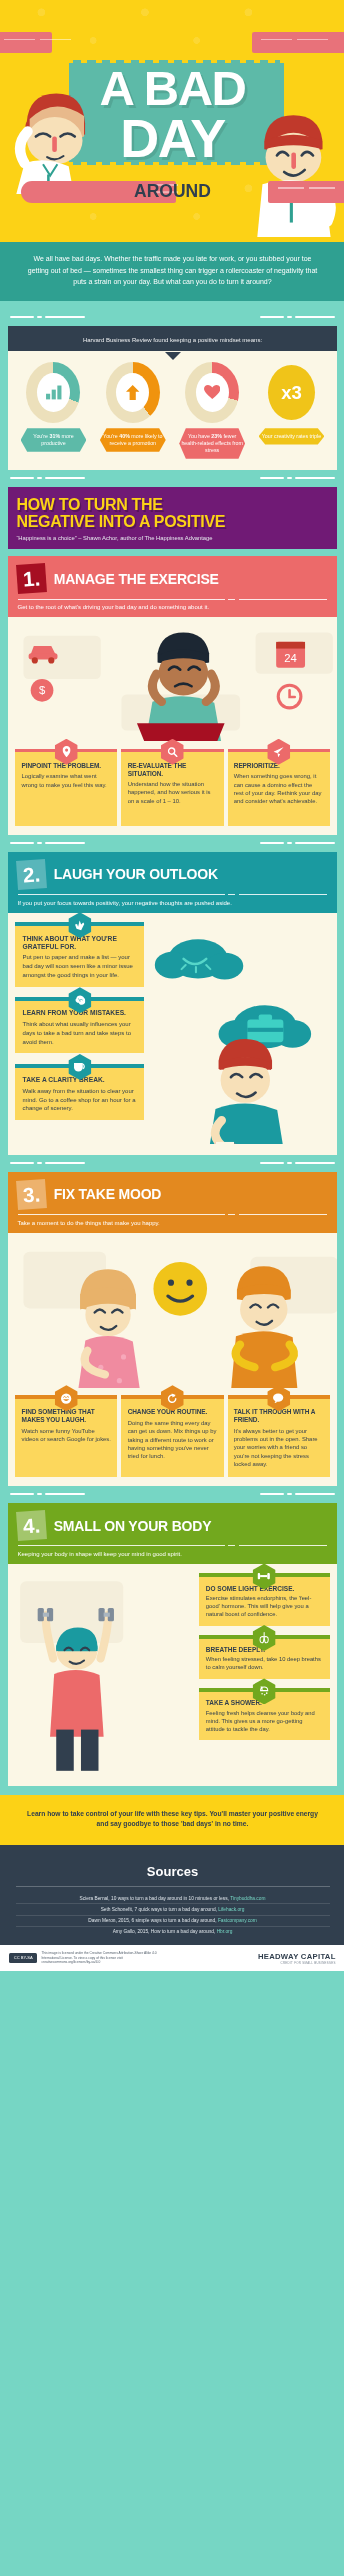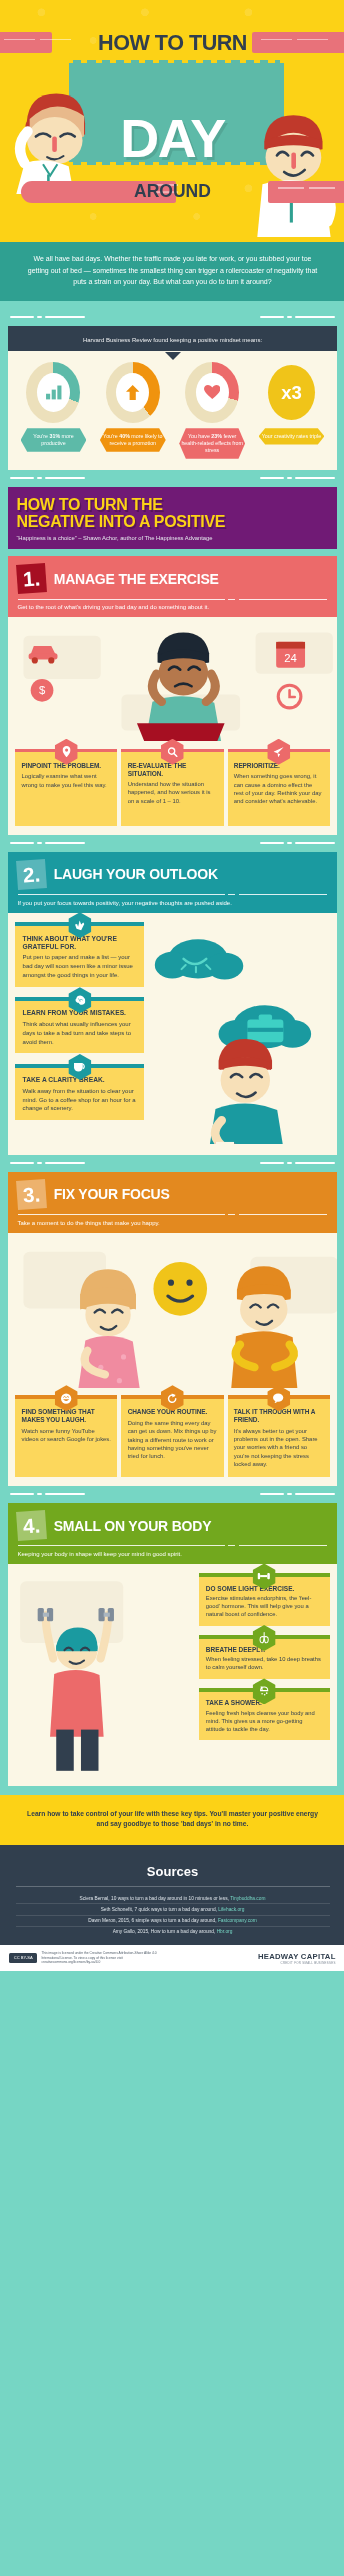--- a/index.html
+++ b/index.html
@@ -277,21 +277,20 @@
 </head>
 <body>
 
 <div class="page">
 
   <div class="hero">
     <div class="hero-pattern"></div>
     <div class="hero-band-left"></div>
     <div class="hero-band-right"></div>
 
-    <div class="hero-title-top">HOW TO TURN</div>
 
     <svg class="face face-left" width="103" height="118" viewBox="0 0 200 230">
       <path d="M30 92 q4 -58 58 -58 q52 0 56 58 l0 22 q-58 12 -114 0z" fill="#c0392b"></path>
       <rect x="28" y="86" width="114" height="22" rx="10" fill="#c0392b"></rect>
       <path d="M36 84 q48 -46 106 -6 l0 40 q-52 18 -106 0z" fill="#e8b98b"></path>
       <ellipse cx="85" cy="126" rx="54" ry="46" fill="#f7e0b8"></ellipse>
       <path d="M48 118 q14 -12 28 0" stroke="#313f4e" stroke-width="5" fill="none" stroke-linecap="round"></path>
       <path d="M96 118 q14 -12 28 0" stroke="#313f4e" stroke-width="5" fill="none" stroke-linecap="round"></path>
       <rect x="80" y="118" width="9" height="30" rx="4" fill="#ec6a6a"></rect>
       <path d="M70 158 q16 10 32 -2" stroke="#313f4e" stroke-width="4" fill="none" stroke-linecap="round"></path>
@@ -309,20 +308,21 @@
       <path d="M96 92 q10 -14 22 0" stroke="#313f4e" stroke-width="5" fill="none" stroke-linecap="round"></path>
       <rect x="76" y="86" width="9" height="32" rx="4" fill="#ec6a6a"></rect>
       <path d="M62 124 q20 16 40 -4" stroke="#313f4e" stroke-width="5" fill="none" stroke-linecap="round"></path>
       <path d="M20 148 q60 -18 120 4 l12 98 -142 0z" fill="#ffffff"></path>
       <path d="M60 150 l18 26 18 -26" fill="none" stroke="#2fa091" stroke-width="4"></path>
       <rect x="73" y="174" width="6" height="48" fill="#2fa091"></rect>
       <path d="M136 158 q26 24 10 62" stroke="#ffffff" stroke-width="20" fill="none" stroke-linecap="round"></path>
     </svg>
 
     <div class="hero-plaque"></div>
+    <div class="hero-bad">A BAD</div>
     <div class="hero-day">DAY</div>
 
     <div class="hero-arrow"></div>
     <div class="hero-around-band"></div>
     <div class="hero-around">AROUND</div>
   </div>
 
   <div class="intro">We all have bad days. Whether the traffic made you late for work, or you stubbed your toe getting out of bed — sometimes the smallest thing can trigger a rollercoaster of negativity that puts a strain on your day. But what can you do to turn it around?</div>
 
   <div class="teal">
@@ -621,21 +621,21 @@
       <span class="d">
           <i class="long"></i>
           <i class="mid"></i>
           <i class="long2"></i>
         </span>
     </div>
 
     <div class="sec-head s3">
       <div class="row">
         <div class="sec-num">3.</div>
-        <h3>FIX YOUR FOCUS</h3>
+        <h3>FIX TAKE MOOD</h3>
       </div>
       <div class="sec-rule">
           <i class="a"></i>
           <i class="b"></i>
           <i class="c"></i>
         </div>
       <div class="sub">Take a moment to do the things that make you happy.</div>
     </div>
 
     <div class="panel">

